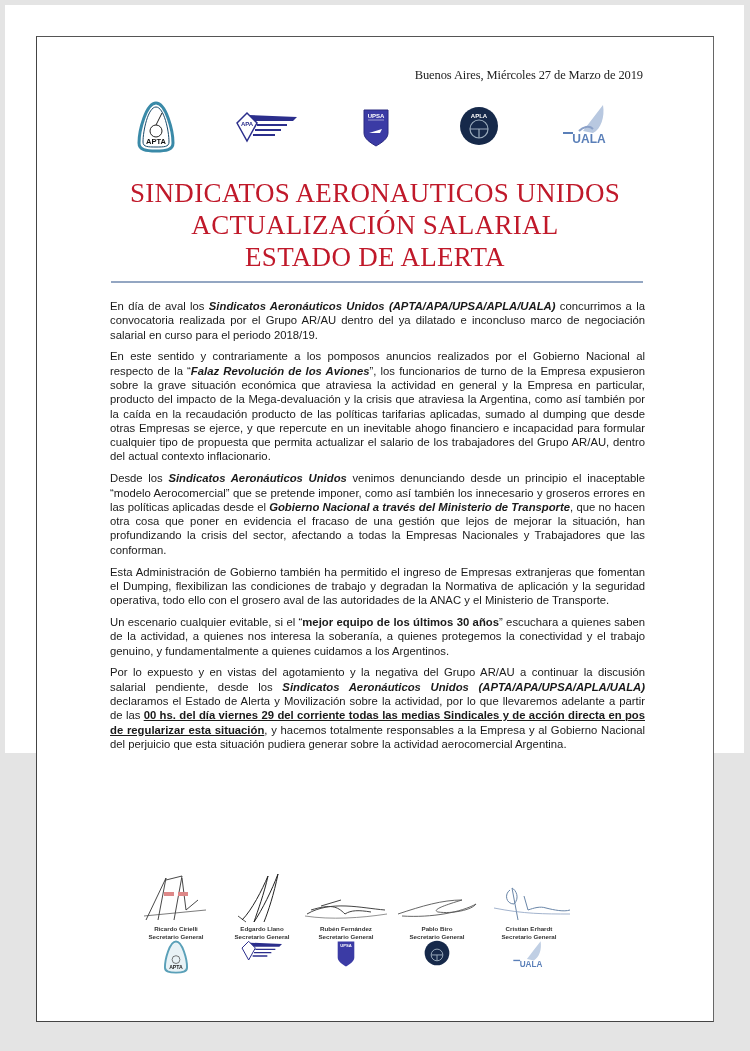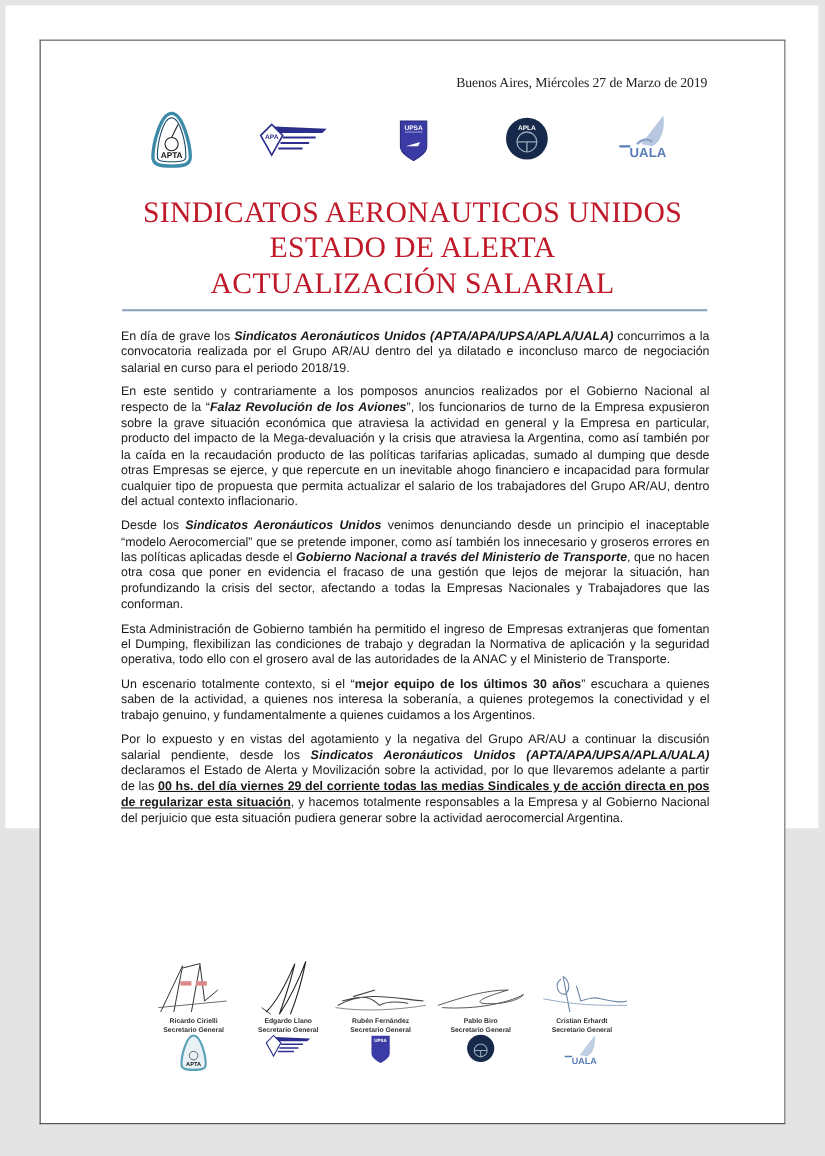--- a/index.html
+++ b/index.html
@@ -136,35 +136,35 @@
       <svg class="logo" style="left:522px;top:8px" width="54" height="44" viewBox="0 0 54 44">
         <path d="M24 28 C30 20 38 10 44 2 C46 14 42 26 34 30 Z" fill="#b8c8e0"></path>
         <path d="M20 28 C24 24 30 22 34 26" fill="none" stroke="#8aa0c8" stroke-width="2"></path>
         <path d="M4 30 H14" stroke="#5a7fb8" stroke-width="2"></path>
         <text x="30" y="40" font-size="12" text-anchor="middle" fill="#5a7fb8" font-weight="bold" font-family="Liberation Sans, sans-serif">UALA</text>
       </svg>
     </div>
 
     <div class="title-block">
       <div>SINDICATOS AERONAUTICOS UNIDOS</div>
+      <div>ACTUALIZACIÓN SALARIAL</div>
       <div>ESTADO DE ALERTA</div>
-      <div>ACTUALIZACIÓN SALARIAL</div>
     </div>
     <div class="sep"></div>
 
     <div class="body">
-      <p><span>En día de grave los </span><span class="bi">Sindicatos Aeronáuticos Unidos (APTA/APA/UPSA/APLA/UALA)</span><span> concurrimos a la convocatoria realizada por el Grupo AR/AU dentro del ya dilatado e inconcluso marco de negociación salarial en curso para el periodo 2018/19.</span></p>
+      <p><span>En día de aval los </span><span class="bi">Sindicatos Aeronáuticos Unidos (APTA/APA/UPSA/APLA/UALA)</span><span> concurrimos a la convocatoria realizada por el Grupo AR/AU dentro del ya dilatado e inconcluso marco de negociación salarial en curso para el periodo 2018/19.</span></p>
 
       <p><span>En este sentido y contrariamente a los pomposos anuncios realizados por el Gobierno Nacional al respecto de la “</span><span class="bi">Falaz Revolución de los Aviones</span><span>”, los funcionarios de turno de la Empresa expusieron sobre la grave situación económica que atraviesa la actividad en general y la Empresa en particular, producto del impacto de la Mega-devaluación y la crisis que atraviesa la Argentina, como así también por la caída en la recaudación producto de las políticas tarifarias aplicadas, sumado al dumping que desde otras Empresas se ejerce, y que repercute en un inevitable ahogo financiero e  incapacidad para formular cualquier tipo de propuesta que permita actualizar el salario de los trabajadores del Grupo AR/AU, dentro del actual contexto inflacionario.</span></p>
 
       <p><span>Desde los </span><span class="bi">Sindicatos Aeronáuticos Unidos</span><span> venimos denunciando desde un principio el inaceptable “modelo Aerocomercial” que se pretende imponer, como así también los innecesario y groseros errores en las políticas aplicadas desde el </span><span class="bi">Gobierno Nacional a través del Ministerio de Transporte</span><span>, que no hacen otra cosa que poner en evidencia el fracaso de una gestión que lejos de mejorar la situación, han profundizando la crisis del sector, afectando a todas la Empresas Nacionales y Trabajadores que las conforman.</span></p>
 
       <p>Esta Administración de Gobierno también ha permitido el ingreso de Empresas extranjeras que fomentan el Dumping, flexibilizan las condiciones de trabajo y degradan la Normativa de aplicación y la seguridad operativa, todo ello con el grosero aval de las autoridades de la ANAC y el Ministerio de Transporte.</p>
 
-      <p><span>Un escenario totalmente contexto, si el “</span><span class="b">mejor equipo de los últimos 30 años</span><span>” escuchara a quienes saben de la actividad, a quienes nos interesa la soberanía, a quienes protegemos la conectividad y el trabajo genuino, y fundamentalmente a quienes cuidamos a los Argentinos.</span></p>
+      <p><span>Un escenario cualquier evitable, si el “</span><span class="b">mejor equipo de los últimos 30 años</span><span>” escuchara a quienes saben de la actividad, a quienes nos interesa la soberanía, a quienes protegemos la conectividad y el trabajo genuino, y fundamentalmente a quienes cuidamos a los Argentinos.</span></p>
 
       <p><span>Por lo expuesto y en vistas del agotamiento y la negativa del Grupo AR/AU a continuar la discusión salarial pendiente, desde los </span><span class="bi">Sindicatos Aeronáuticos Unidos (APTA/APA/UPSA/APLA/UALA)</span><span> declaramos el Estado de Alerta y Movilización sobre la actividad, por lo que llevaremos adelante a partir de las </span><span class="bu">00 hs. del día viernes 29 del corriente todas las medias Sindicales y de acción directa en pos de regularizar esta situación</span><span>, y hacemos totalmente responsables a la Empresa y al Gobierno Nacional del perjuicio que esta situación pudiera generar sobre la actividad aerocomercial Argentina.</span></p>
     </div>
 
     <div class="sigs">
       <div class="sig" style="left:84px">
         <svg width="80" height="55" viewBox="0 0 80 55">
           <path d="M10 50 L30 8 L22 50 M30 10 L46 6 L38 50 M46 8 L50 40 L62 30" fill="none" stroke="#333" stroke-width="0.9"></path>
           <rect x="28" y="22" width="10" height="4" fill="#d88"></rect>
           <rect x="42" y="22" width="10" height="4" fill="#d88"></rect>

